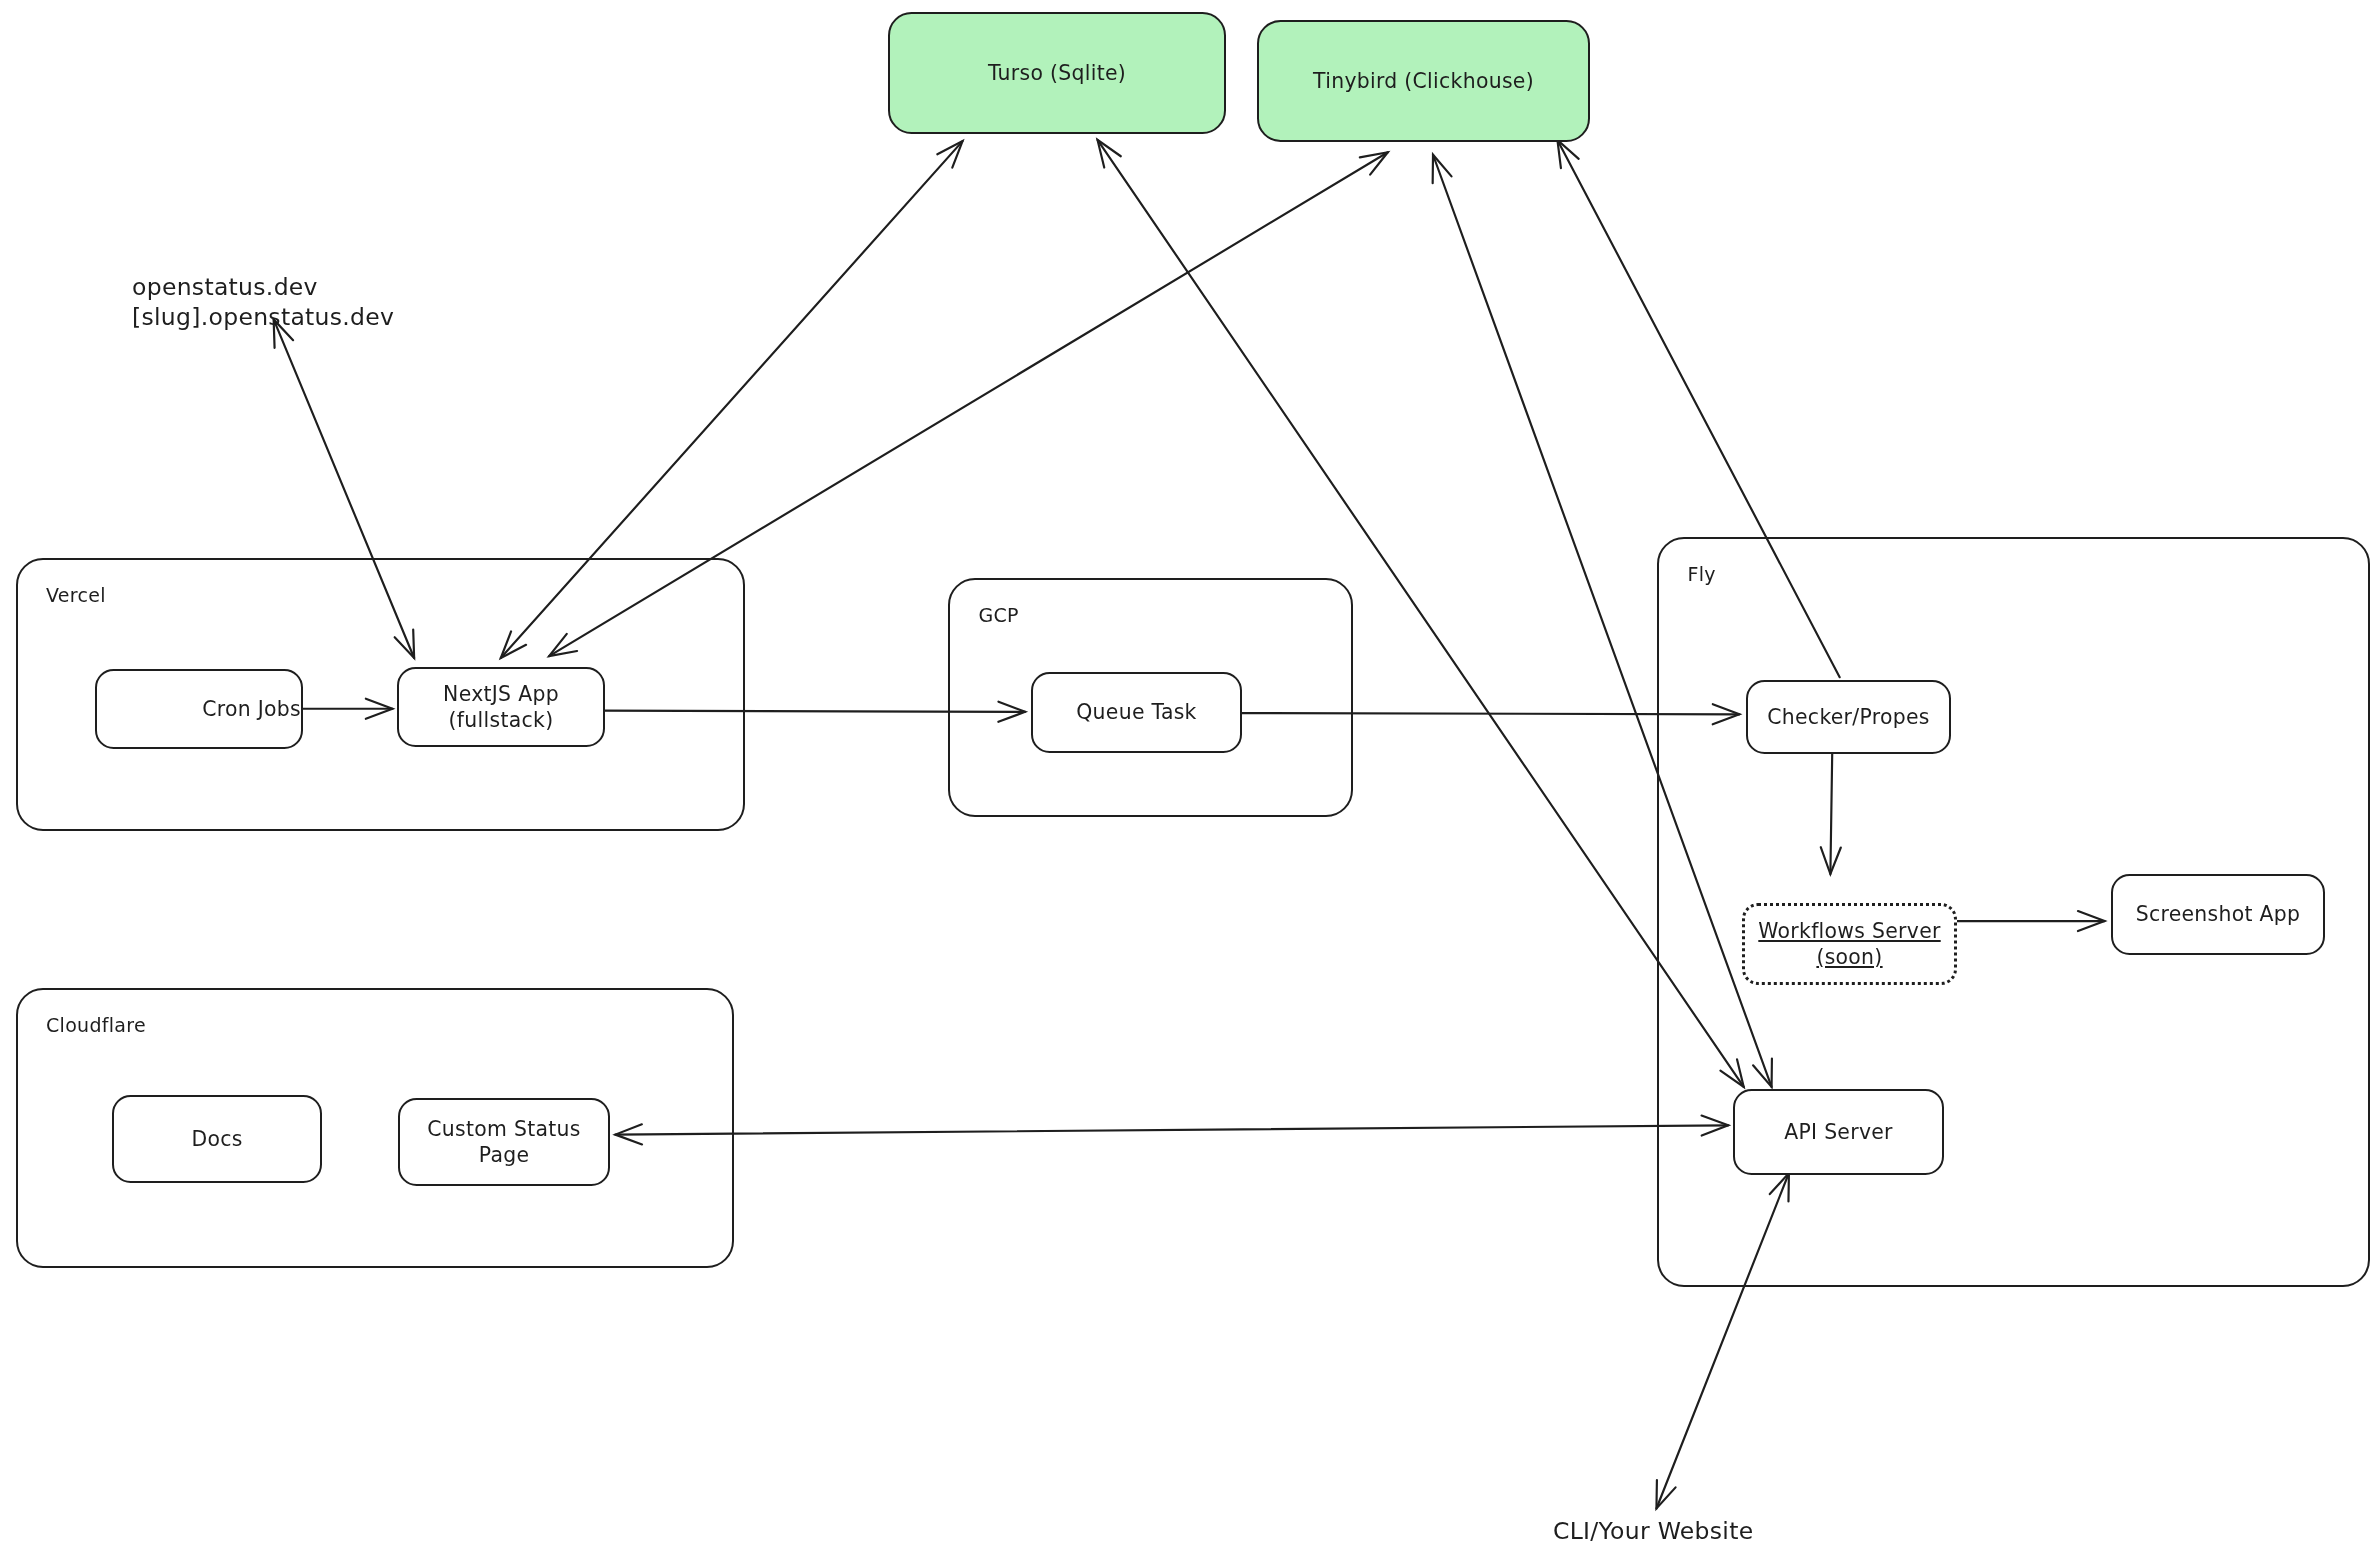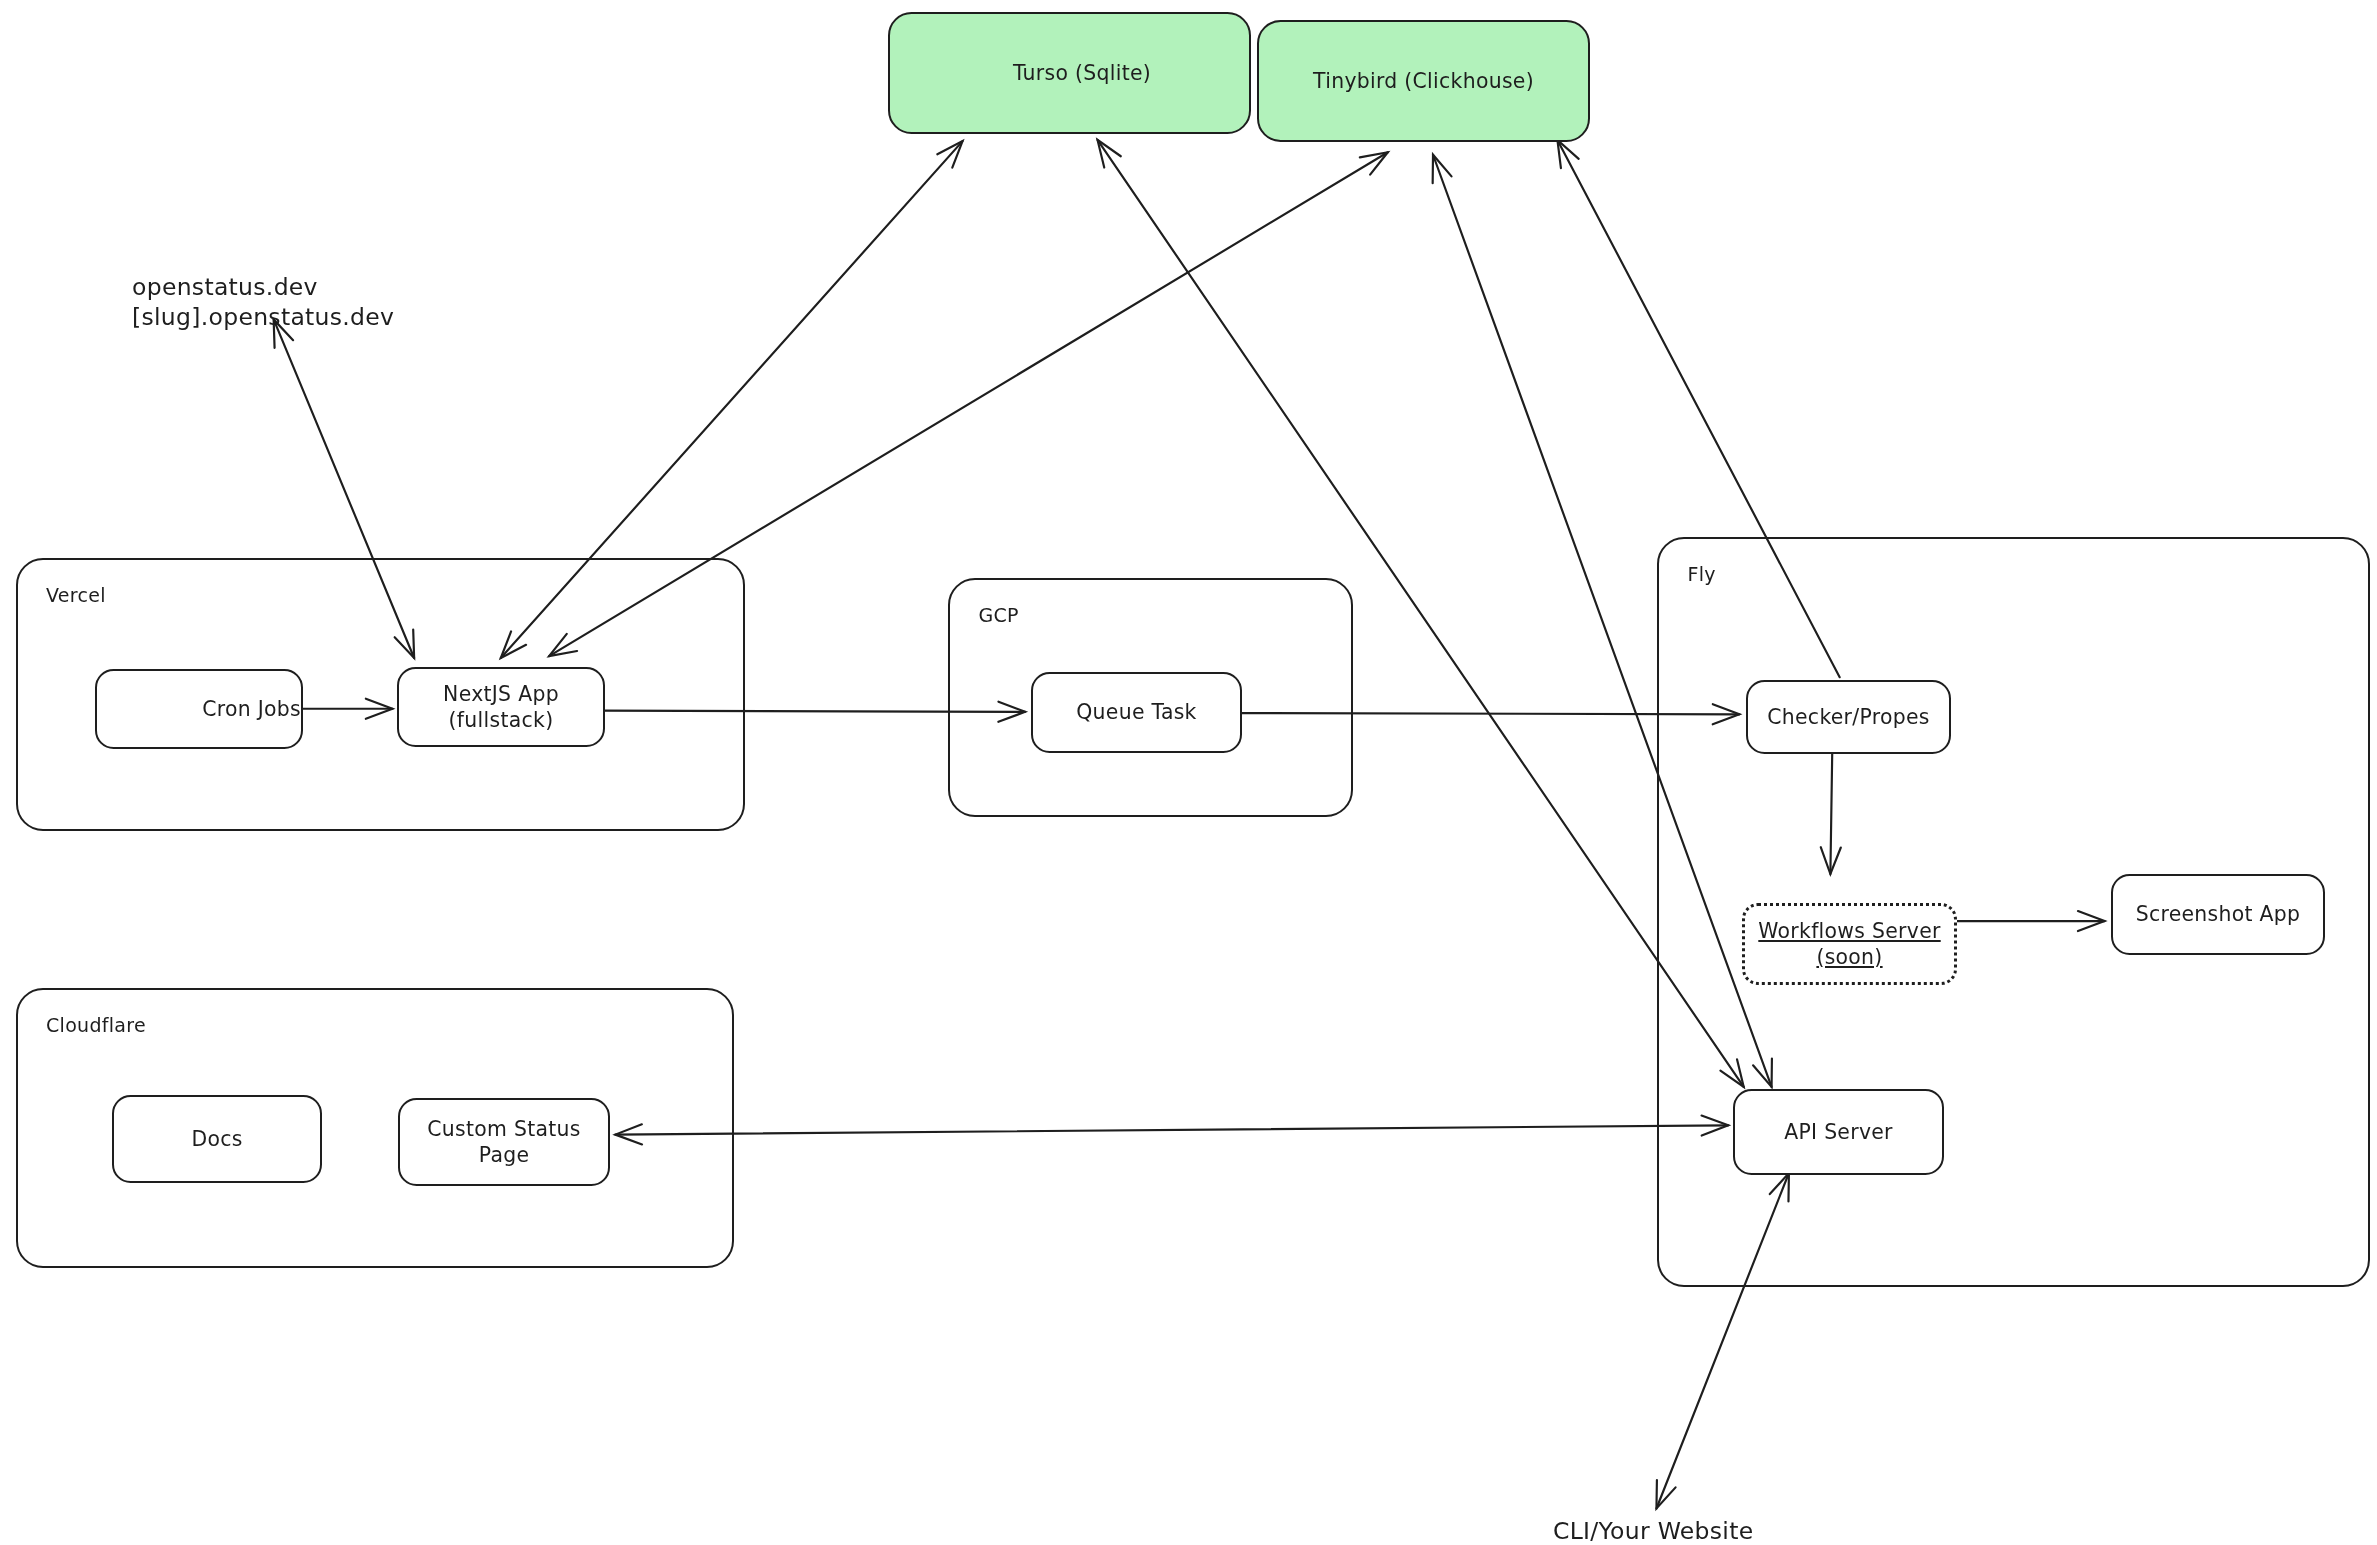--- a/index.html
+++ b/index.html
@@ -103,21 +103,21 @@
         <path d="M 1036.914571843315 1816.4368021353073 L 994 1833 L 1037.1849397662418 1848.8449038301303"></path>
         <path d="M 2749.085428156685 1834.5631978646927 L 2792 1818 L 2748.8150602337582 1802.1550961698697"></path>
       </g>
       <g fill="none" stroke="#1e1e1e" stroke-width="3.5" stroke-linecap="round">
         <line x1="2890" y1="1895" x2="2676" y2="2437"></line>
         <path d="M 2676.738036782262 2391.0059210146783 L 2676 2437 L 2706.882650965588 2402.908038053851"></path>
         <path d="M 2889.261963217738 1940.994078985322 L 2890 1895 L 2859.117349034412 1929.091961946149"></path>
       </g>
     </svg>
 
-  <div class="node green" style="left: 888px; top: 12.4px; width: 334px; height: 118px; padding-left: 25px;">
+  <div class="node green" style="left: 888px; top: 12.4px; width: 334px; height: 118px;">
     <span>Turso (Sqlite)</span>
   </div>
   <div class="node green" style="left: 1257px; top: 20px; width: 329px; height: 118px;">
     <span>Tinybird (Clickhouse)</span>
   </div>
   <div class="node" style="left: 95px; top: 669px; width: 204px; height: 76px; align-items: flex-end;">
     <span>Cron Jobs</span>
   </div>
   <div class="node" style="left: 1031px; top: 672px; width: 207px; height: 77px;">
     <span>Queue Task</span>

